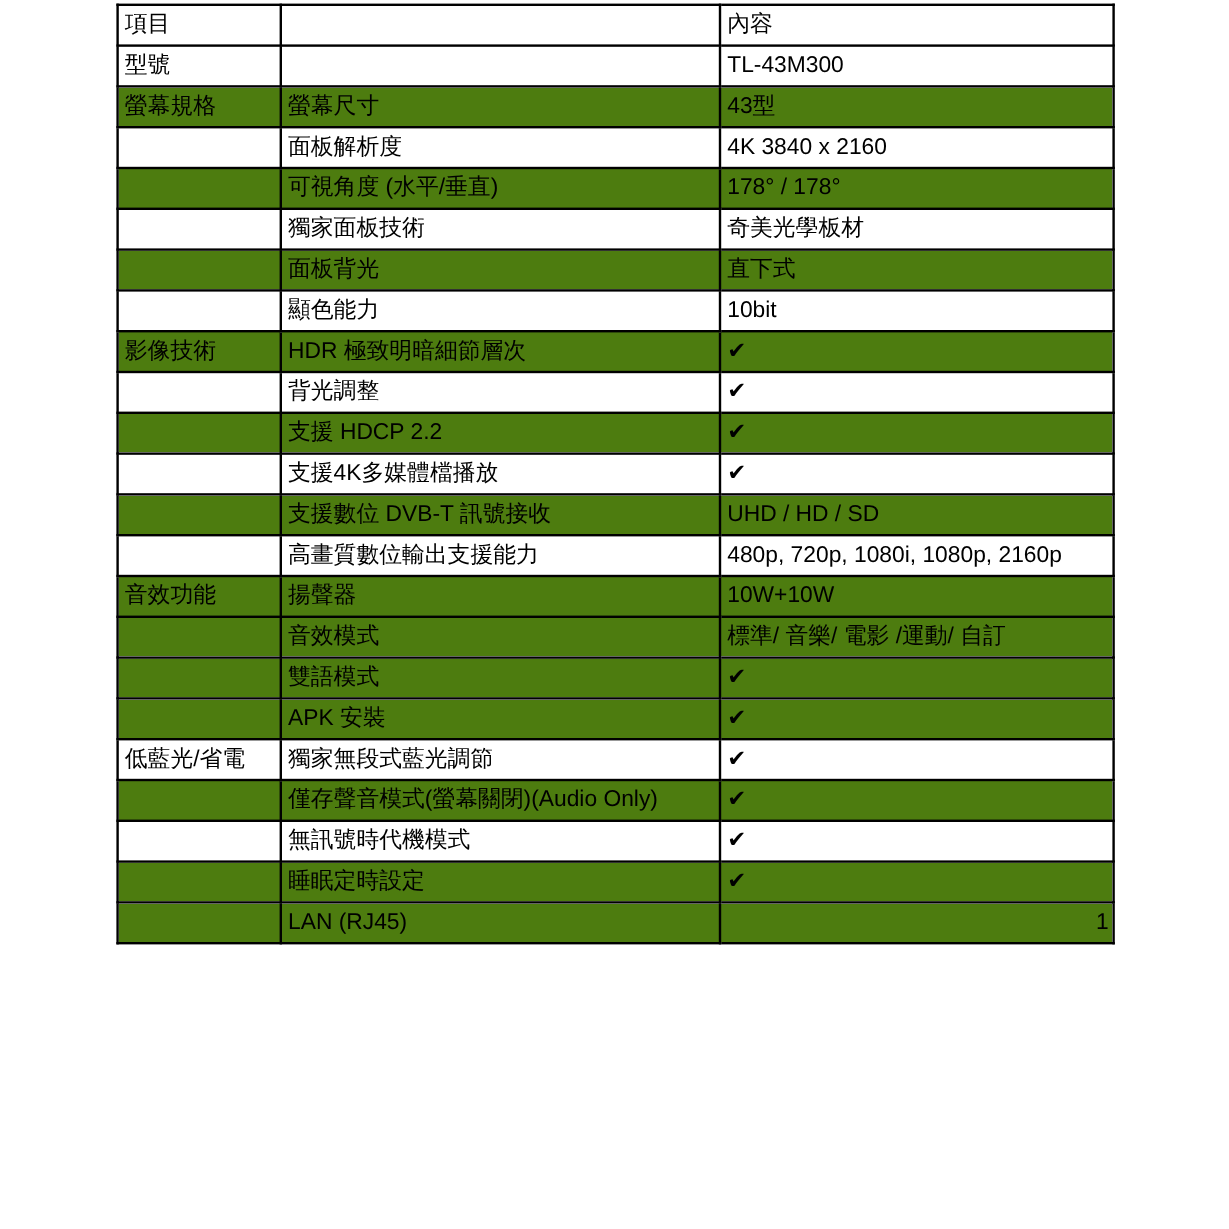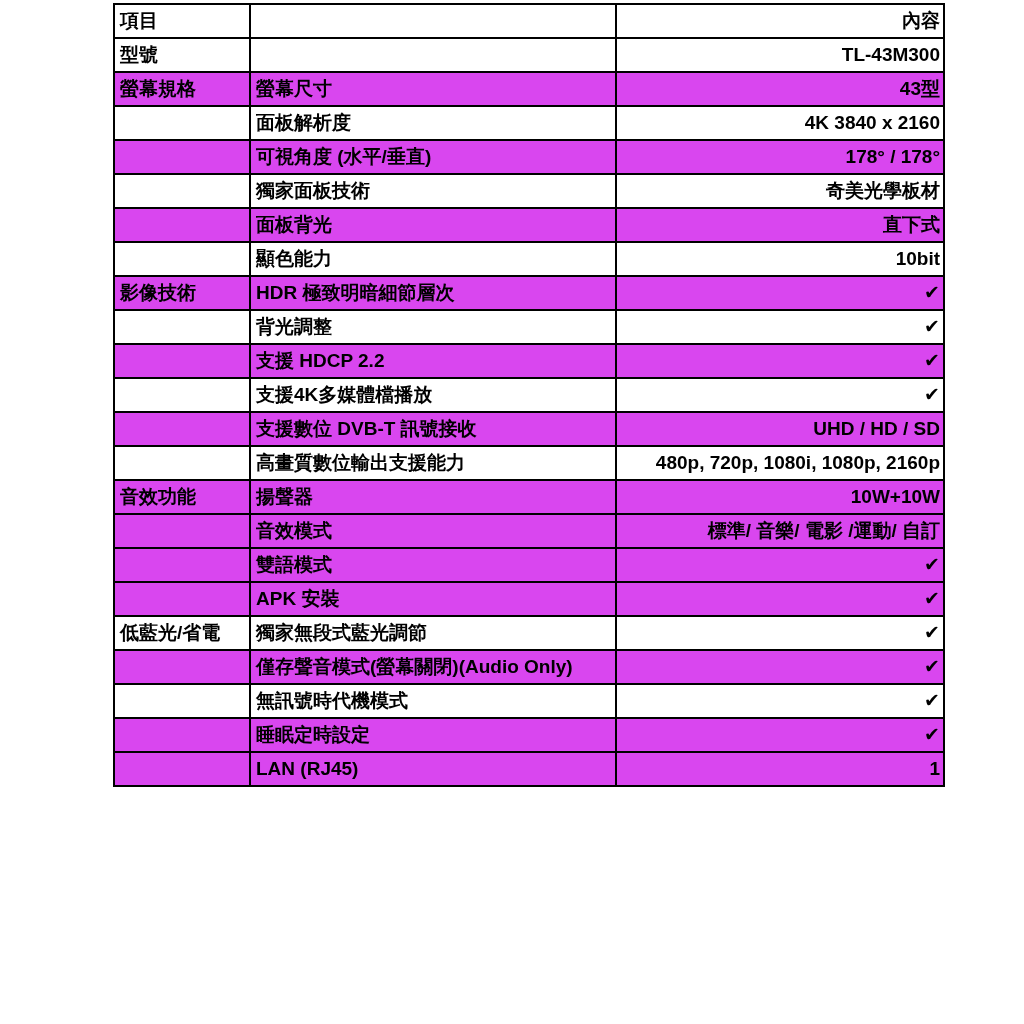--- a/index.html
+++ b/index.html
@@ -6,43 +6,42 @@
     margin: 0;
     padding: 0;
     width: 1024px;
     height: 1024px;
     background: #ffffff;
     font-family: "Liberation Sans", "DejaVu Sans", sans-serif;
     color: #000000;
   }
   .spec-table {
     position: absolute;
-    left: 113px;
+    left: 97px;
     top: 3px;
     border-collapse: collapse;
     table-layout: fixed;
-    font-weight: bold;
   }
   .spec-table col.c1 { width: 136px; }
   .spec-table col.c2 { width: 366px; }
   .spec-table col.c3 { width: 328px; }
   .spec-table td {
     border: 2px solid #000000;
     height: 32px;
     padding: 0 3px 0 5px;
     font-size: 19px;
     line-height: 32px;
     white-space: nowrap;
     overflow: hidden;
     vertical-align: middle;
     background: #ffffff;
   }
-  .spec-table tr.shaded td { background: #d946ef; }
+  .spec-table tr.shaded td { background: #4d7c0f; }
   .spec-table td.align-right { text-align: right; }
-  .spec-table td.value-cell  { letter-spacing: 0; text-align: right; }
+  .spec-table td.value-cell  { letter-spacing: 0; }
 </style>
 </head>
 <body>
 
 <table class="spec-table">
   <colgroup>
     <col class="c1">
     <col class="c2">
     <col class="c3">
   </colgroup>

